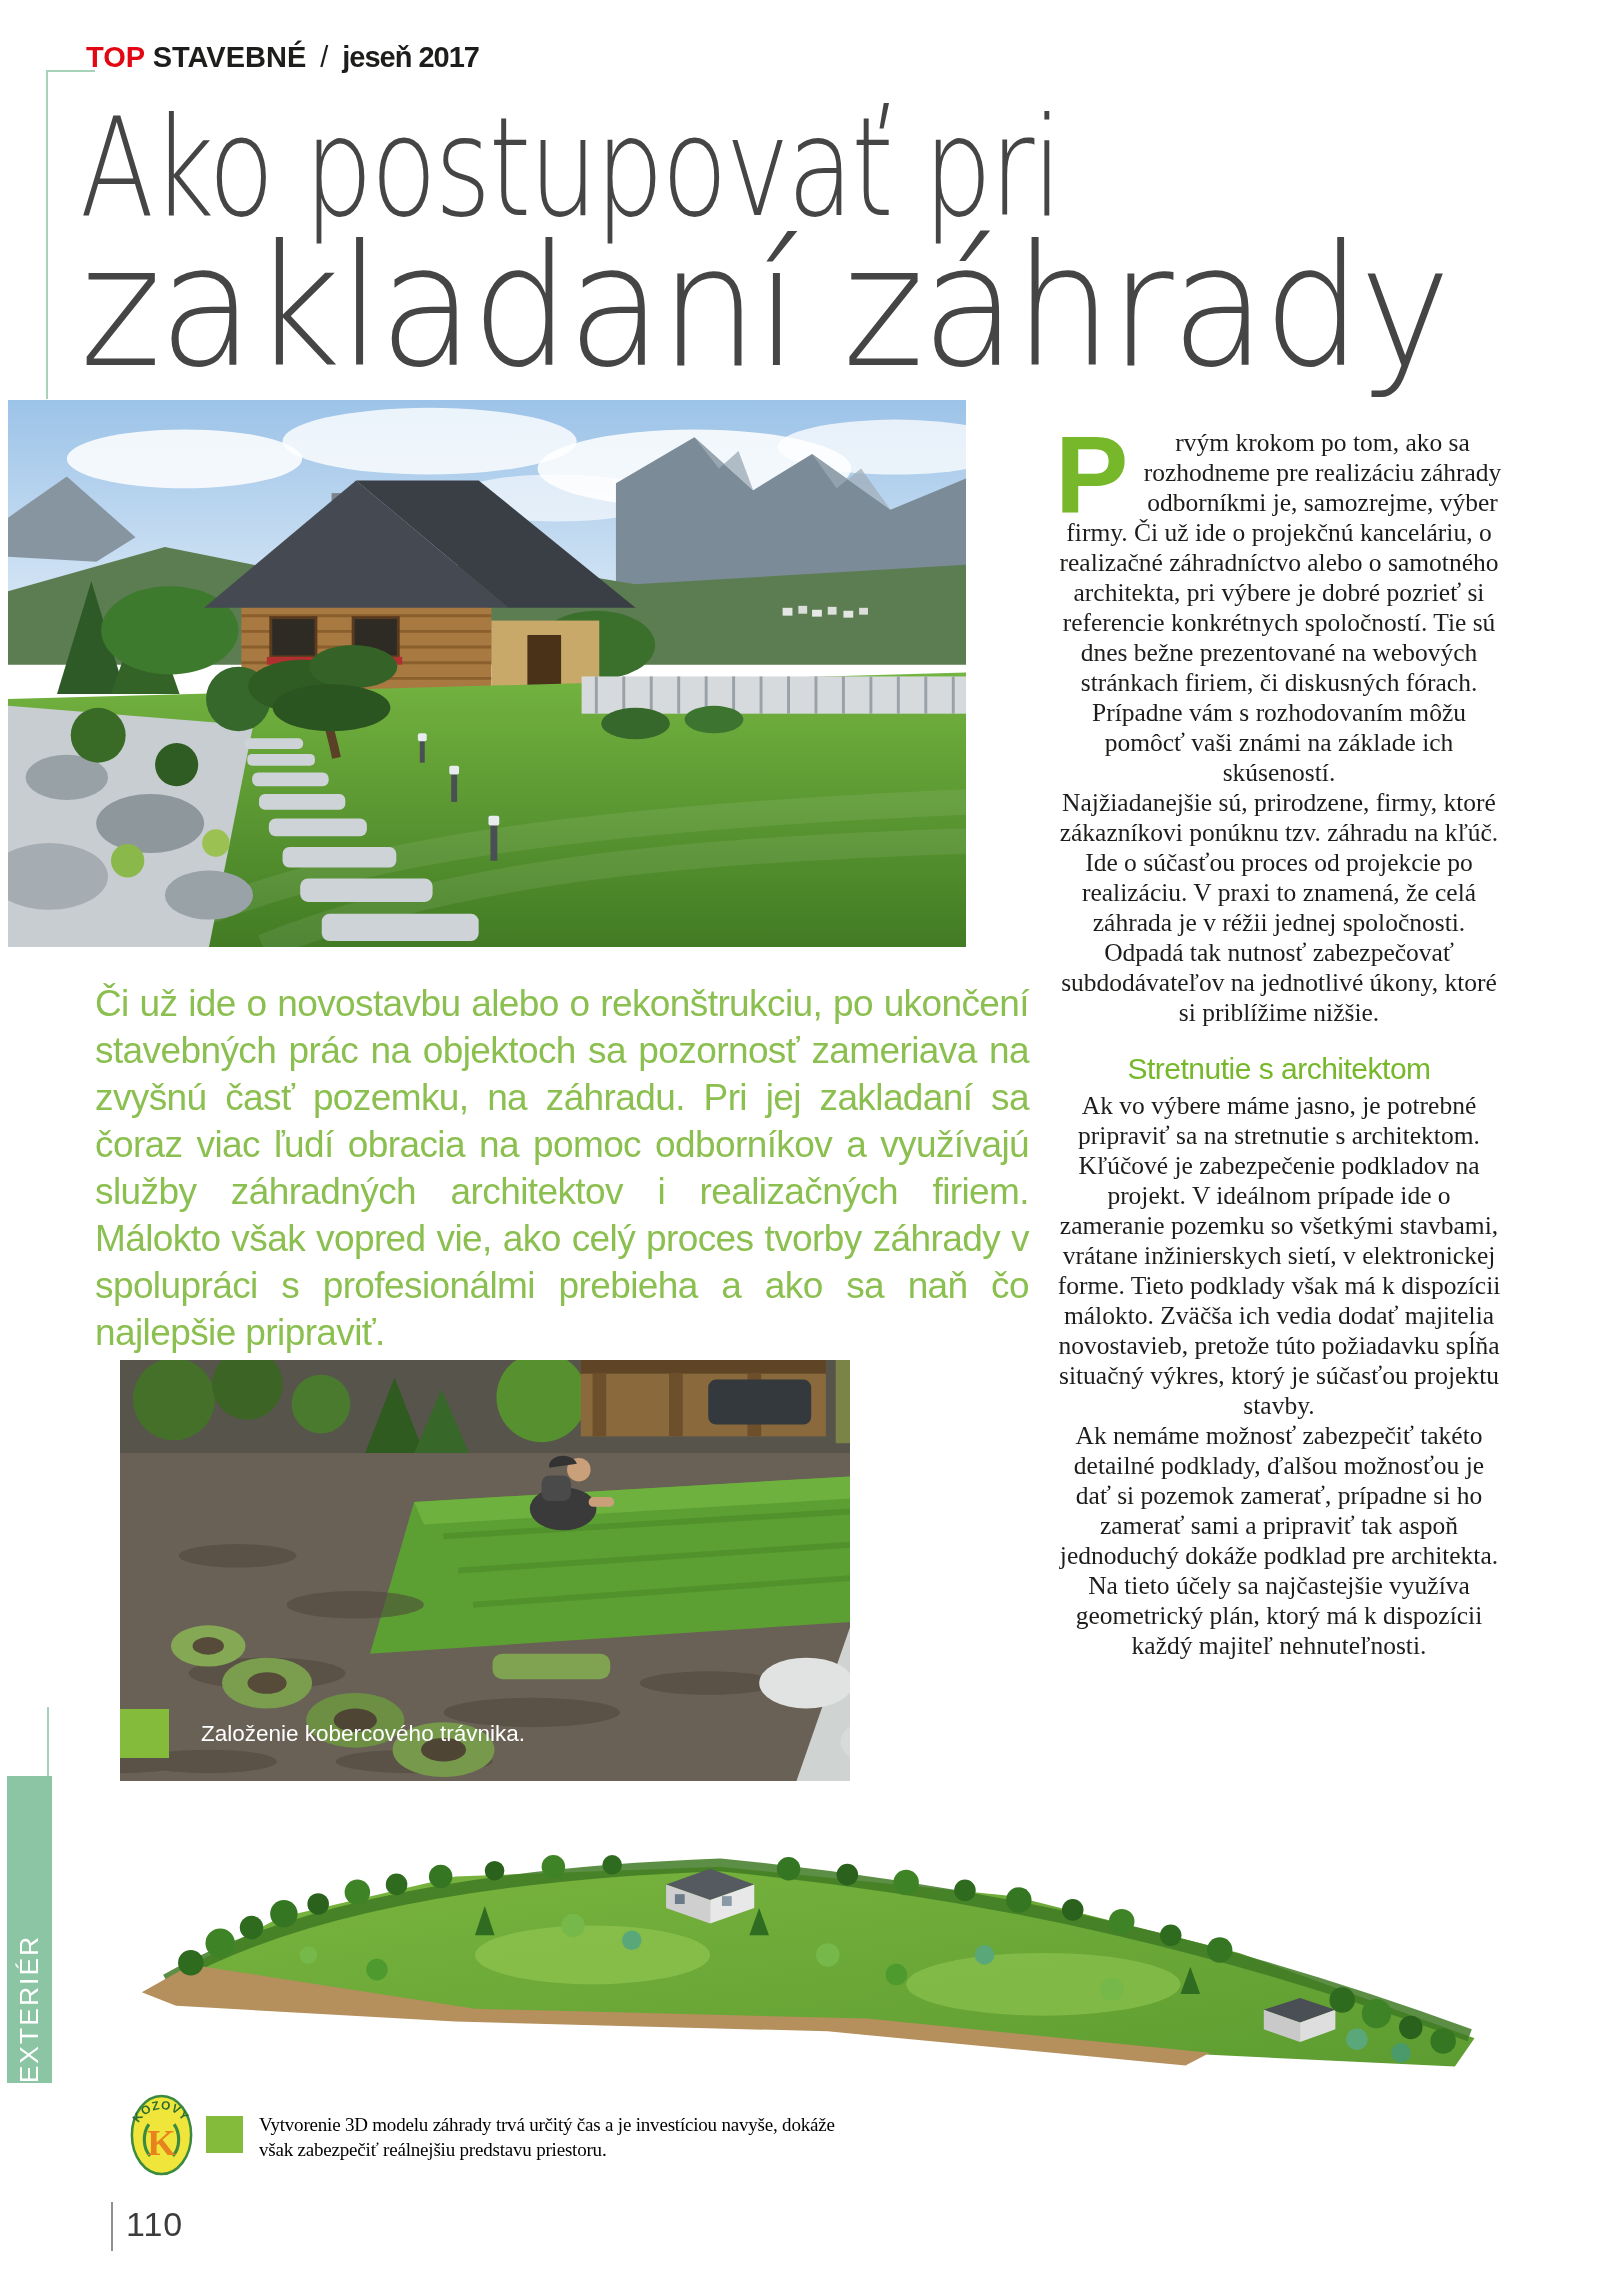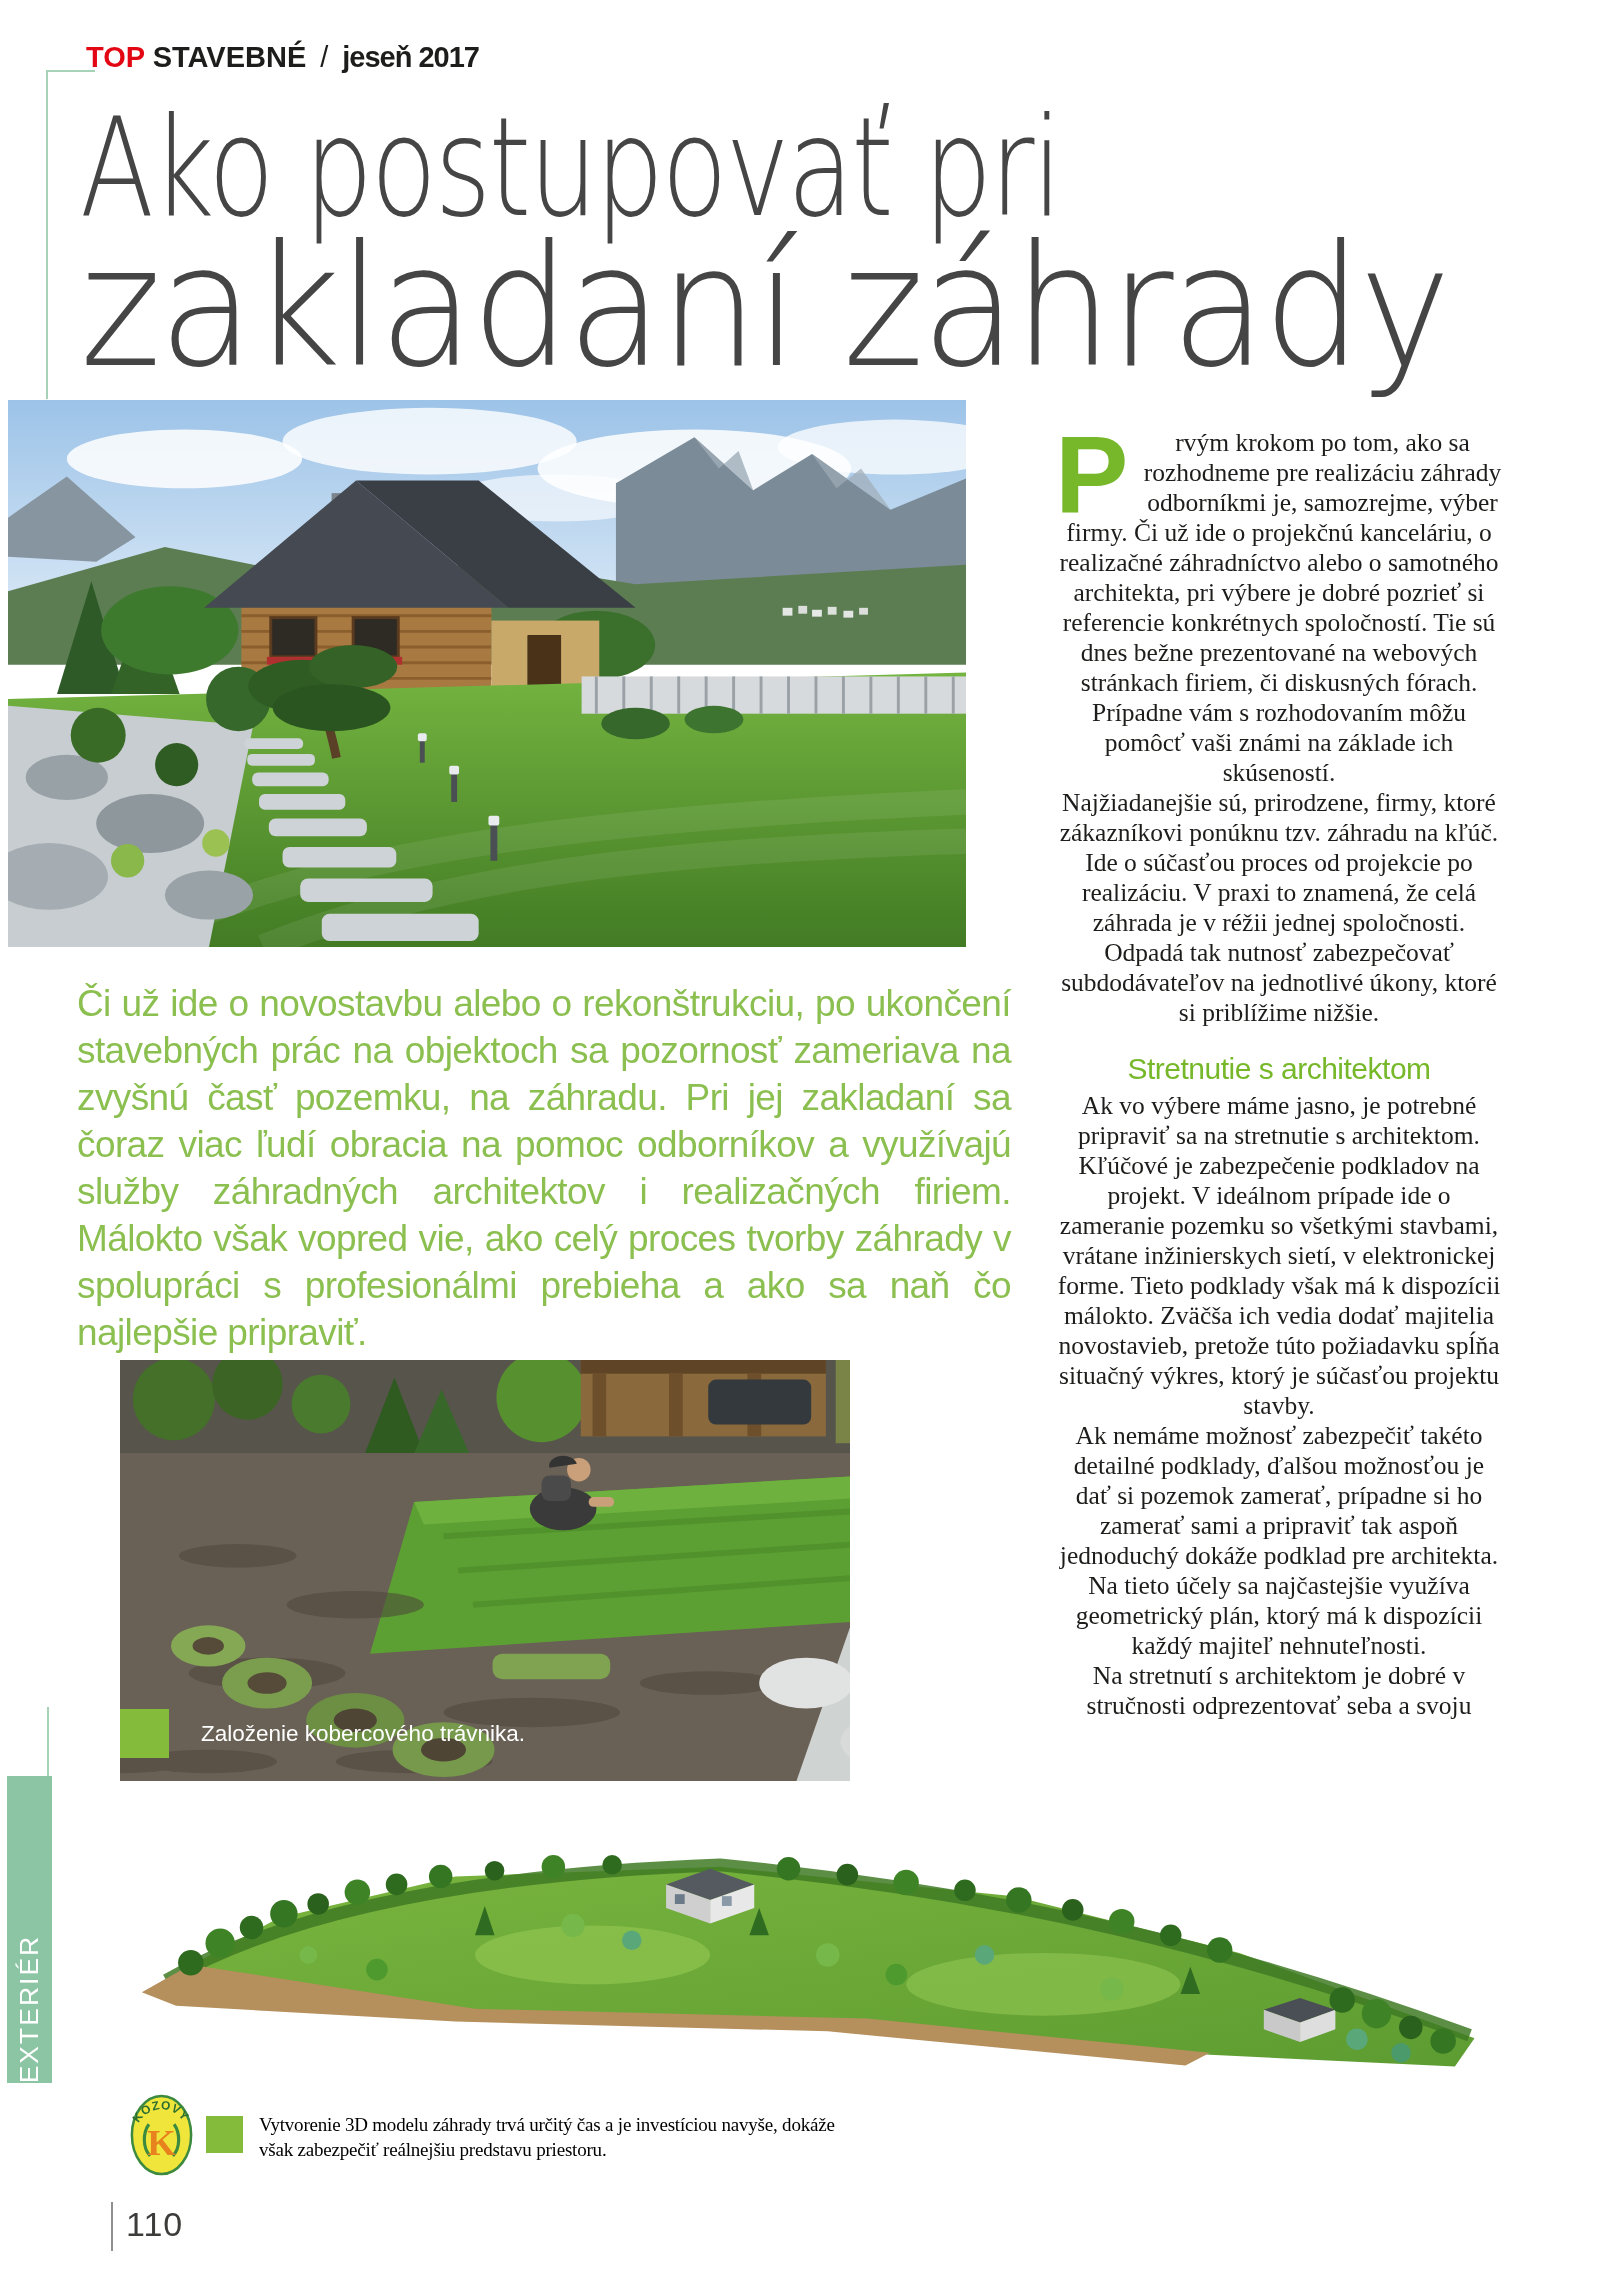--- a/index.html
+++ b/index.html
@@ -31,21 +31,21 @@
     transform:scaleX(.93); transform-origin:left top;
   }
   
   .photo{position:absolute; overflow:hidden;}
   #photo-top{left:7.8px; top:400px; width:958px; height:547px;}
   #photo-mid{left:120px; top:1360px; width:730px; height:421px;}
   #image-3d{left:83px; top:1808px; width:1416px; height:286px;}
   .photo svg{display:block;}
   
   .intro{
-    position:absolute; left:77px; top:980px; width:934px;
+    position:absolute; left:95px; top:980px; width:934px;
     font-size:37px; line-height:47px; letter-spacing:-0.6px;
     color:#8bbf4f; text-align:justify;
   }
   
   .article{
     position:absolute; left:1055px; top:428px; width:448px;
     font-family:"Liberation Serif","DejaVu Serif",serif;
     font-size:25.5px; line-height:30px; color:#1d1d1b; text-align:justify;
   }
   .article p{margin:0;text-align:center;}
@@ -222,21 +222,20 @@
   </div>
 
   <div class="intro">Či už ide o novostavbu alebo o rekonštrukciu, po ukončení stavebných prác na objektoch sa pozornosť zameriava na zvyšnú časť pozemku, na záhradu. Pri jej zakladaní sa čoraz viac ľudí obracia na pomoc odborníkov a využívajú služby záhradných architektov i realizačných firiem. Málokto však vopred vie, ako celý proces tvorby záhrady v spolupráci s profesionálmi prebieha a ako sa naň čo najlepšie pripraviť.</div>
 
   <div class="article">
     <p><span class="dropcap">P</span><span>rvým krokom po tom, ako sa rozhodneme pre realizáciu záhrady odborníkmi je, samozrejme, výber firmy. Či už ide o projekčnú kanceláriu, o realizačné záhradníctvo alebo o samotného architekta, pri výbere je dobré pozrieť si referencie konkrétnych spoločností. Tie sú dnes bežne prezentované na webových stránkach firiem, či diskusných fórach. Prípadne vám s rozhodovaním môžu pomôcť vaši známi na základe ich skúseností.</span></p>
     <p>Najžiadanejšie sú, prirodzene, firmy, ktoré zákazníkovi ponúknu tzv. záhradu na kľúč. Ide o súčasťou proces od projekcie po realizáciu. V praxi to znamená, že celá záhrada je v réžii jednej spoločnosti. Odpadá tak nutnosť zabezpečovať subdodávateľov na jednotlivé úkony, ktoré si priblížime nižšie.</p>
     <p class="subhead">Stretnutie s architektom</p>
     <p>Ak vo výbere máme jasno, je potrebné pripraviť sa na stretnutie s architektom. Kľúčové je zabezpečenie podkladov na projekt. V ideálnom prípade ide o zameranie pozemku so všetkými stavbami, vrátane inžinierskych sietí, v elektronickej forme. Tieto podklady však má k dispozícii málokto. Zväčša ich vedia dodať majitelia novostavieb, pretože túto požiadavku spĺňa situačný výkres, ktorý je súčasťou projektu stavby.</p>
     <p>Ak nemáme možnosť zabezpečiť takéto detailné podklady, ďalšou možnosťou je dať si pozemok zamerať, prípadne si ho zamerať sami a pripraviť tak aspoň jednoduchý dokáže podklad pre architekta. Na tieto účely sa najčastejšie využíva geometrický plán, ktorý má k dispozícii každý majiteľ nehnuteľnosti.</p>
-    <p>Na stretnutí s architektom je dobré v stručnosti odprezentovať seba a svoju</p>
   </div>
 
   <div class="photo" id="photo-mid">
     <svg width="900" height="421" viewBox="0 0 918 430" preserveAspectRatio="none">
       <rect x="0" y="0" width="918" height="430" fill="#6a6156"></rect>
       <rect x="0" y="0" width="918" height="95" fill="#57544c"></rect>
 
       <circle cx="55" cy="40" r="42" fill="#44702a"></circle>
       <circle cx="130" cy="25" r="36" fill="#3c6525"></circle>
       <circle cx="205" cy="45" r="30" fill="#4a7a2e"></circle>

